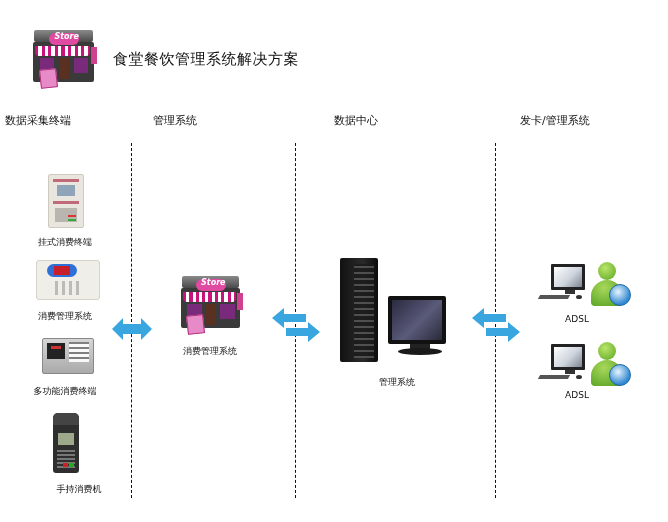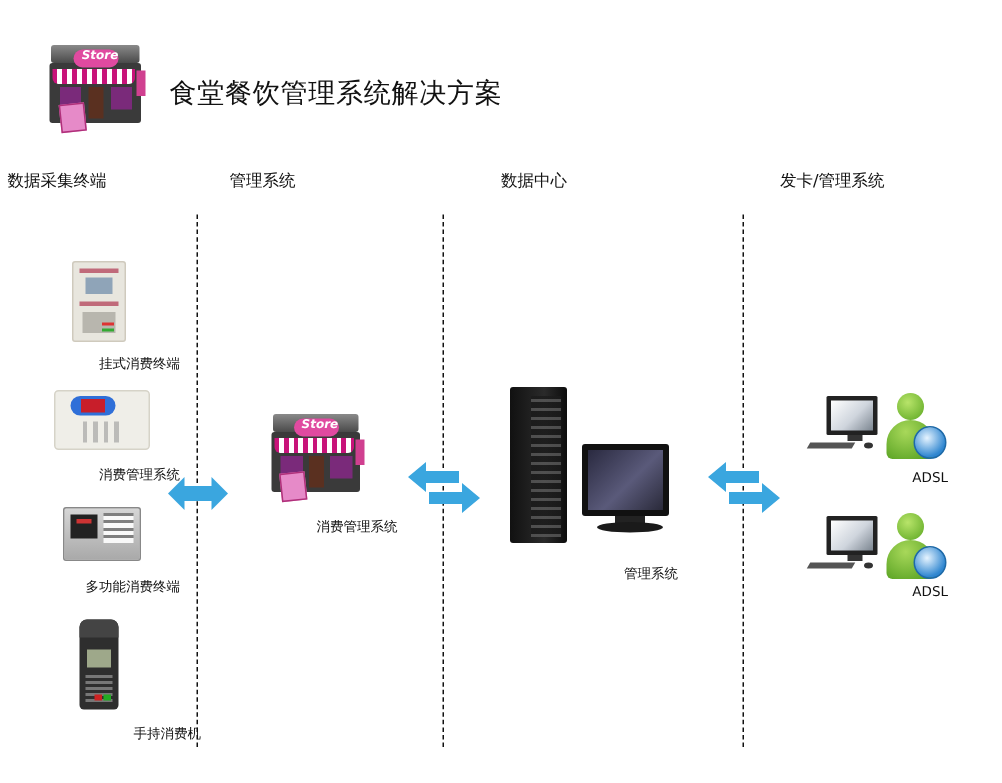--- a/index.html
+++ b/index.html
@@ -1,21 +1,21 @@
 <!DOCTYPE html>
 <html><head>
 <meta charset="utf-8">
 <style>
   html, body { margin:0; padding:0; background:#ffffff; }
   body { width:668px; height:522px; position:relative; overflow:hidden;
          font-family:"DejaVu Sans","Liberation Sans",sans-serif; color:#111; }
   .abs { position:absolute; }
-  .title { left:113px; top:50px; font-size:18px; letter-spacing:0.5px; }
+  .title { left:113px; top:50px; font-size:15px; letter-spacing:0.5px; }
   .col-h { top:113px; font-size:11px; width:120px; }
-  .lbl { font-size:9px; text-align:right; width:110px; }
+  .lbl { font-size:9px; text-align:center; width:110px; }
   .vline { position:absolute; top:143px; height:355px; width:0;
            border-left:1.4px dashed #111; }
   
   .store { position:absolute; }
   .store .roof { position:absolute; left:6%; top:0; width:86%; height:22%; background:linear-gradient(#8a8a8a,#4a4a4a); border-radius:2px; }
   .store .sign { position:absolute; left:28%; top:6%; width:44%; height:20%; background:#e04aa0; color:#fff; border-radius:6px; font-size:8px; font-weight:bold; text-align:right; line-height:1; font-style:italic; }
   .store .body { position:absolute; left:4%; top:22%; width:90%; height:70%; background:#3a3a3a; border-radius:2px; }
   .store .awning { position:absolute; left:8%; top:28%; width:80%; height:18%;
      background:repeating-linear-gradient(90deg,#c8137a 0 6%,#ffffff 6% 12%); border-radius:0 0 4px 4px; }
   .store .win { position:absolute; top:50%; width:22%; height:26%; background:#7a2a7a; }

